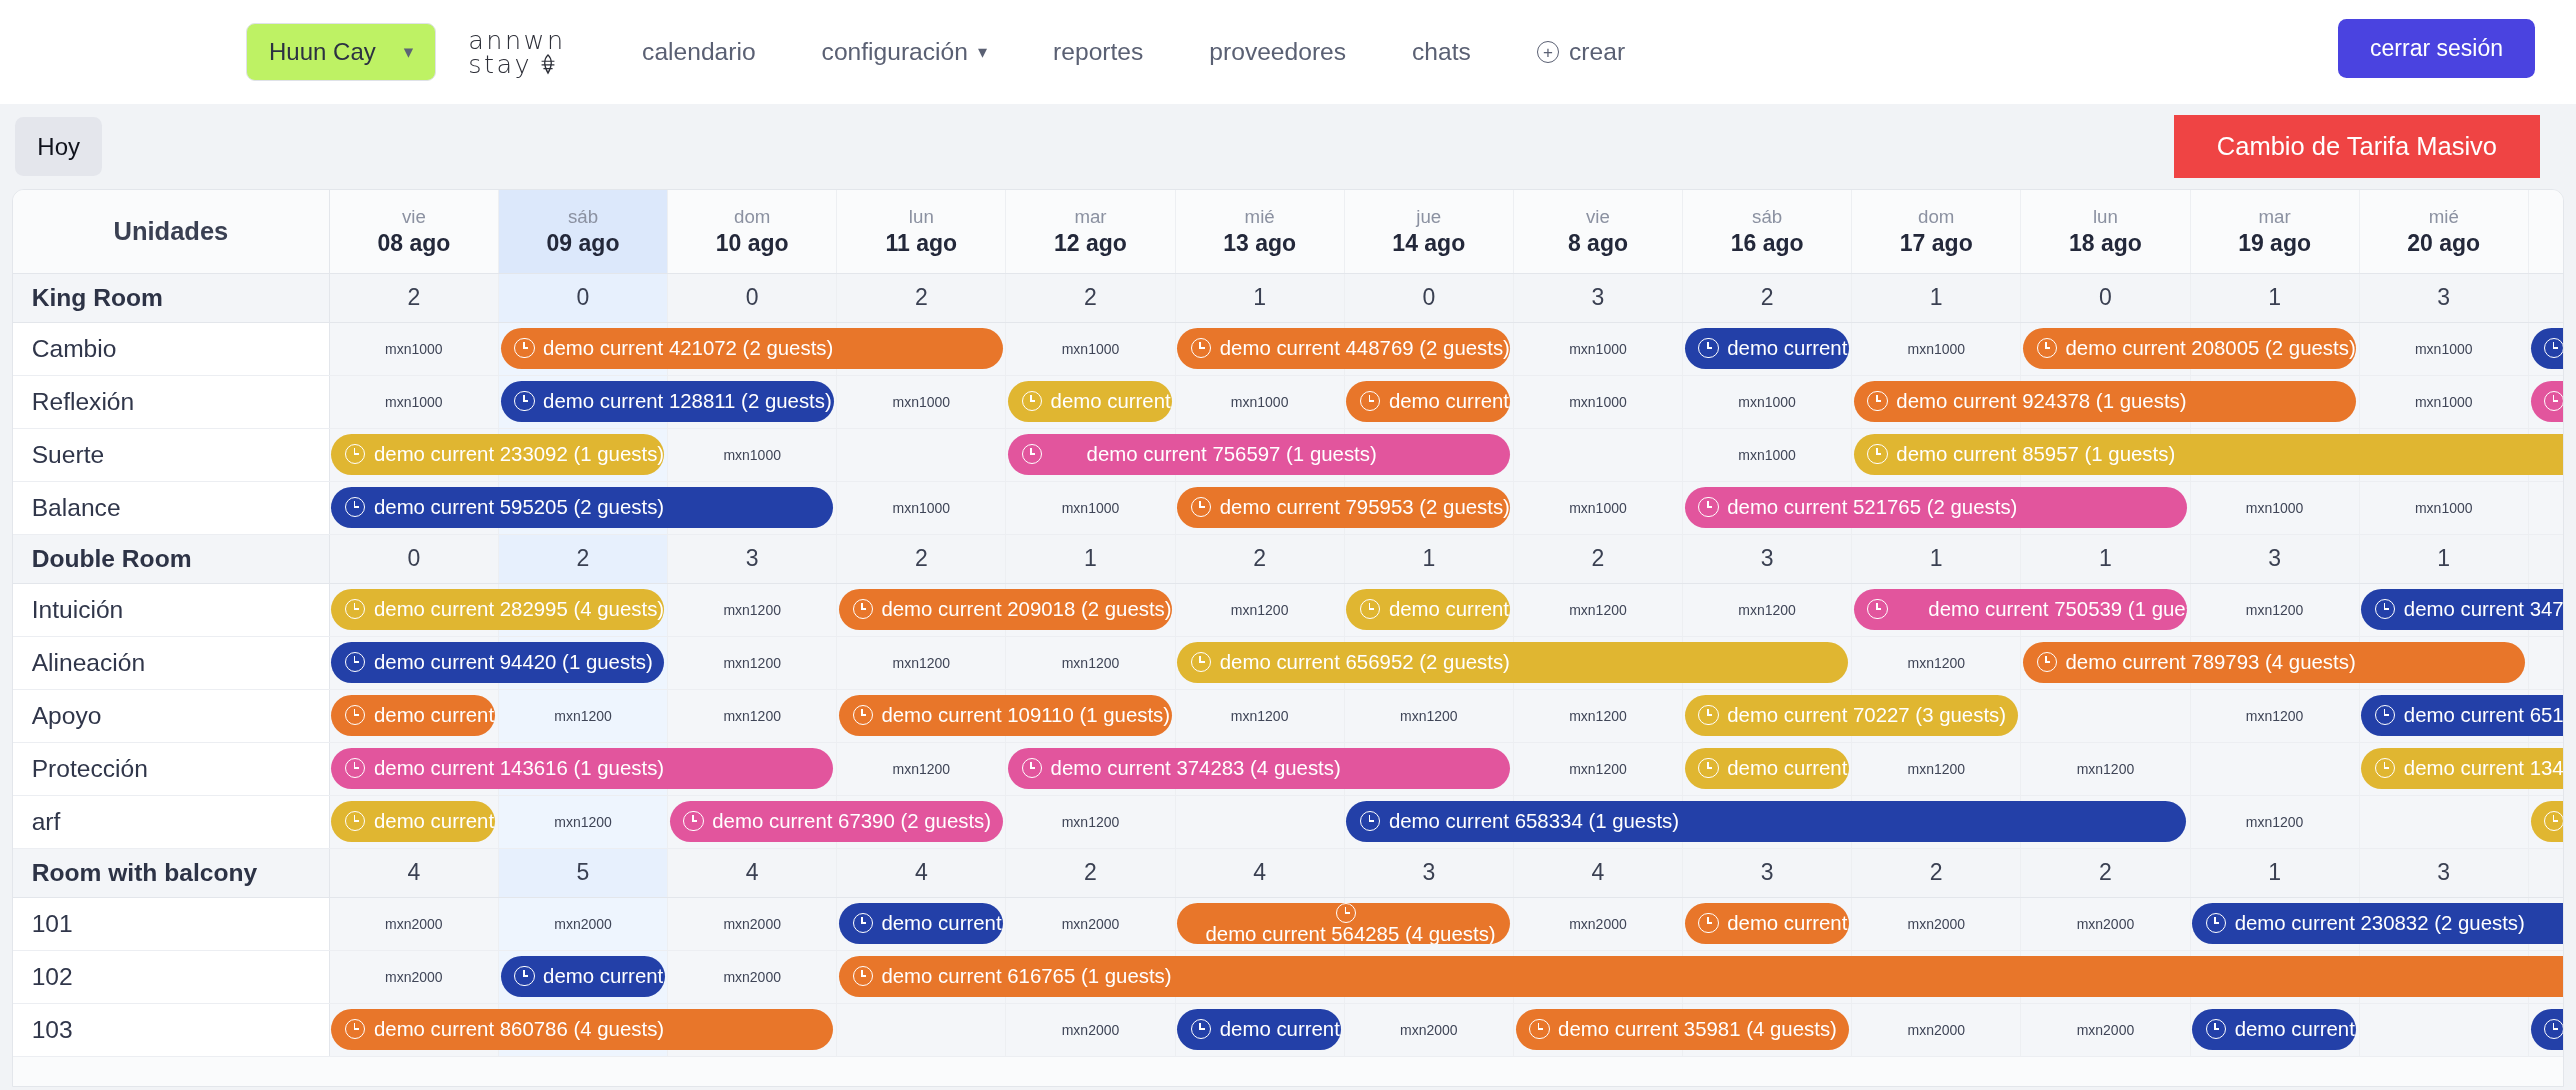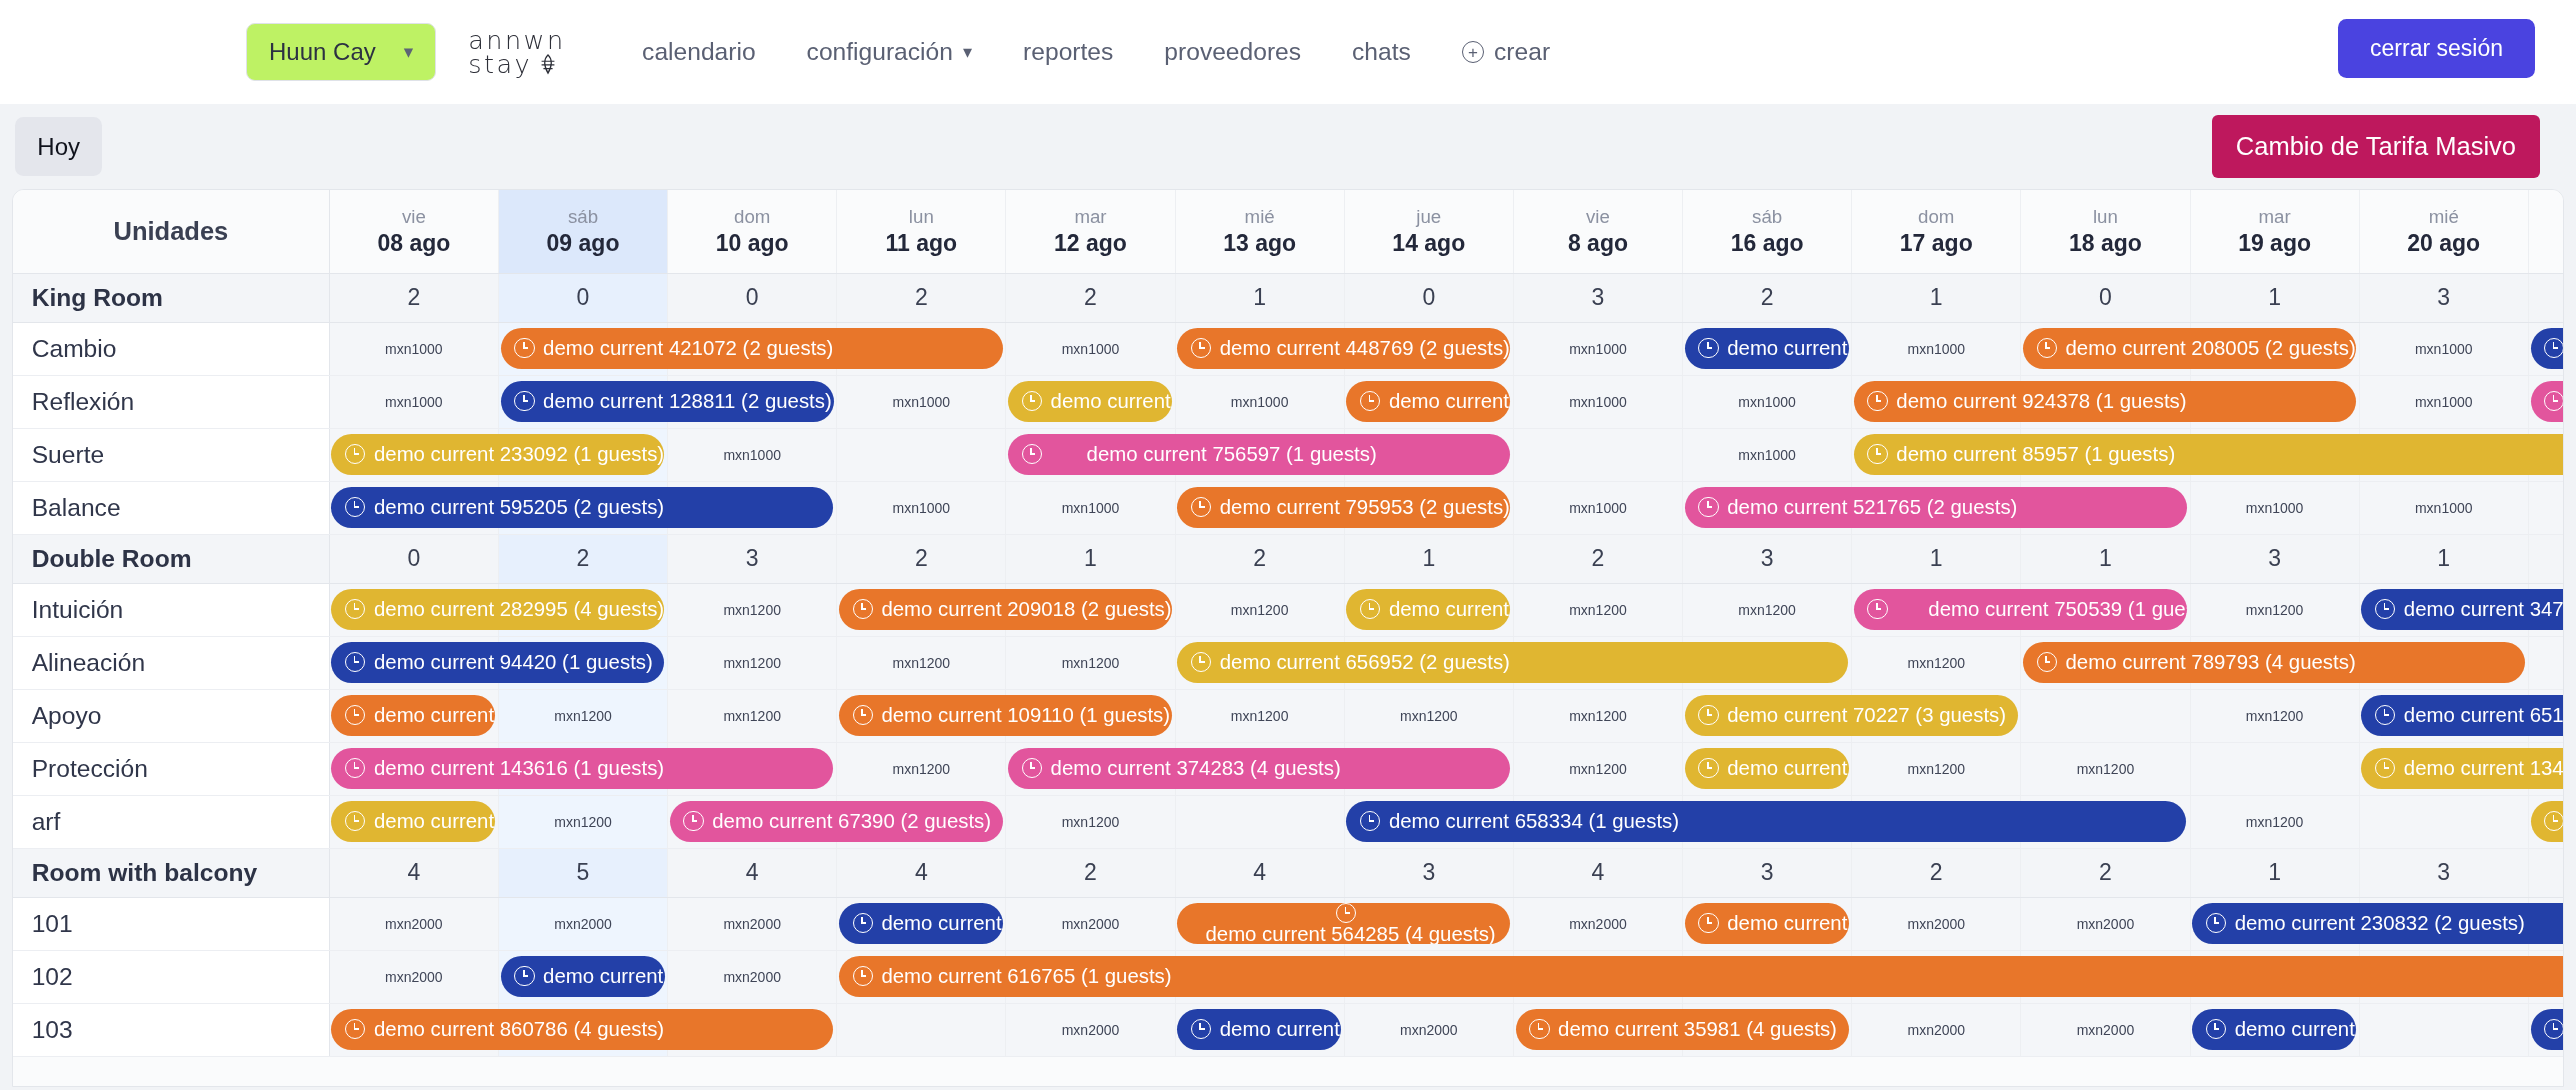--- a/index.html
+++ b/index.html
@@ -49,21 +49,21 @@
     color: #2d2f38;
     font-family: "DejaVu Sans", sans-serif;
     font-weight: 300;
   }
   .brand .l2 { display: flex; align-items: center; gap: 5.1px; }
   .leaf { width: 22px; height: 22px; display:inline-block; }
 
   .nav-links {
     display: flex;
     align-items: center;
-    gap: 0;
+    gap: 15px;
     margin-left: 51px;
   }
   .nav-link {
     font-size: 24.6px;
     color: #5a6073;
     padding: 8.5px 25.5px;
     cursor: pointer;
     display: flex;
     align-items: center;
     gap: 10.2px;
@@ -100,26 +100,26 @@
   .hoy-btn {
     background: #e4e6ec;
     border: none;
     border-radius: 8.5px;
     font-size: 24px;
     color: #10131c;
     padding: 15.3px 22px;
     cursor: pointer;
   }
   .bulk-btn {
-    background: #be185d;
+    background: #ef4444;
     color: #fff;
     border: none;
-    border-radius: 6px;
+    border-radius: 0;
     font-size: 25.5px;
-    padding: 17px 24px;
+    padding: 17px 43px;
     cursor: pointer;
   }
 
   
   .cal-wrap {
     margin: 0 12px;
     background: #fafbfc;
     border: 0.8px solid #e3e6eb;
     border-radius: 12px 12px 0 0;
     overflow: hidden;

